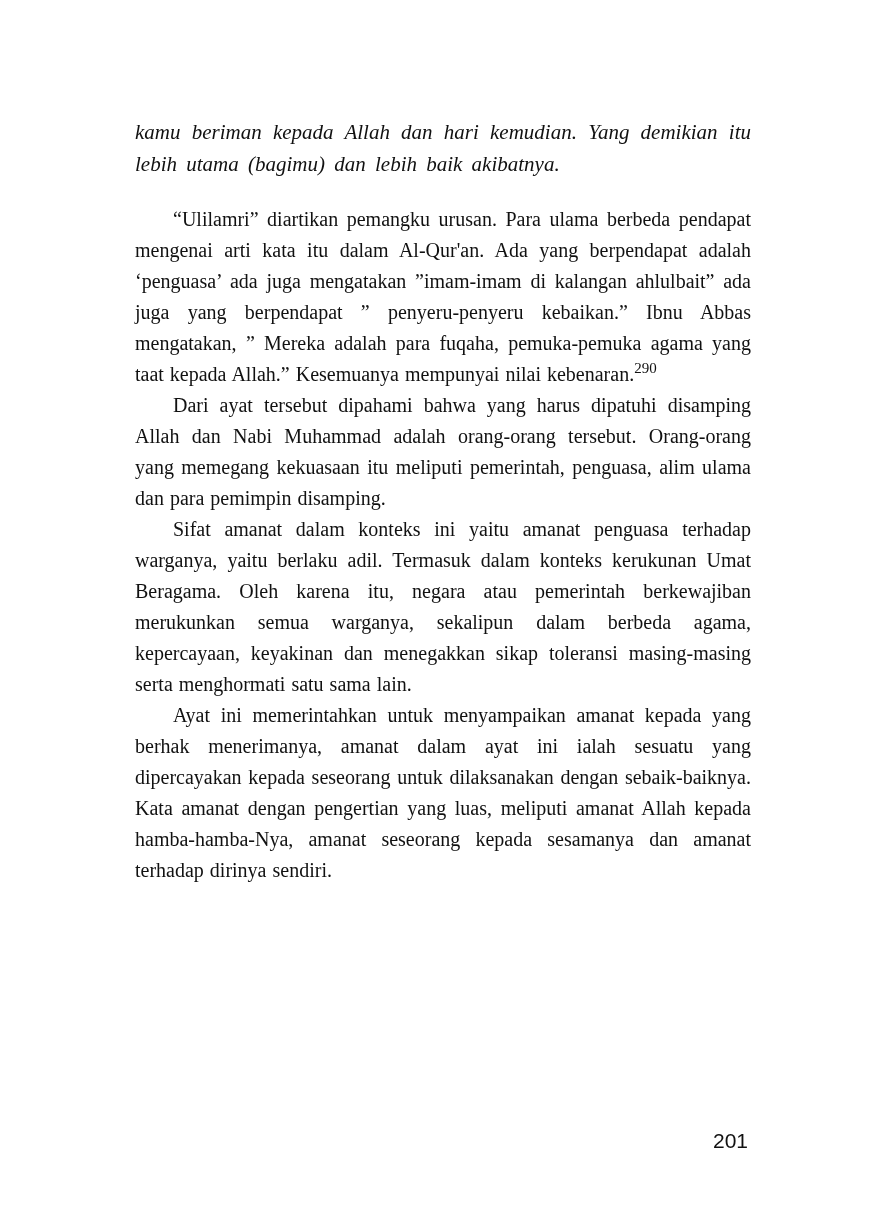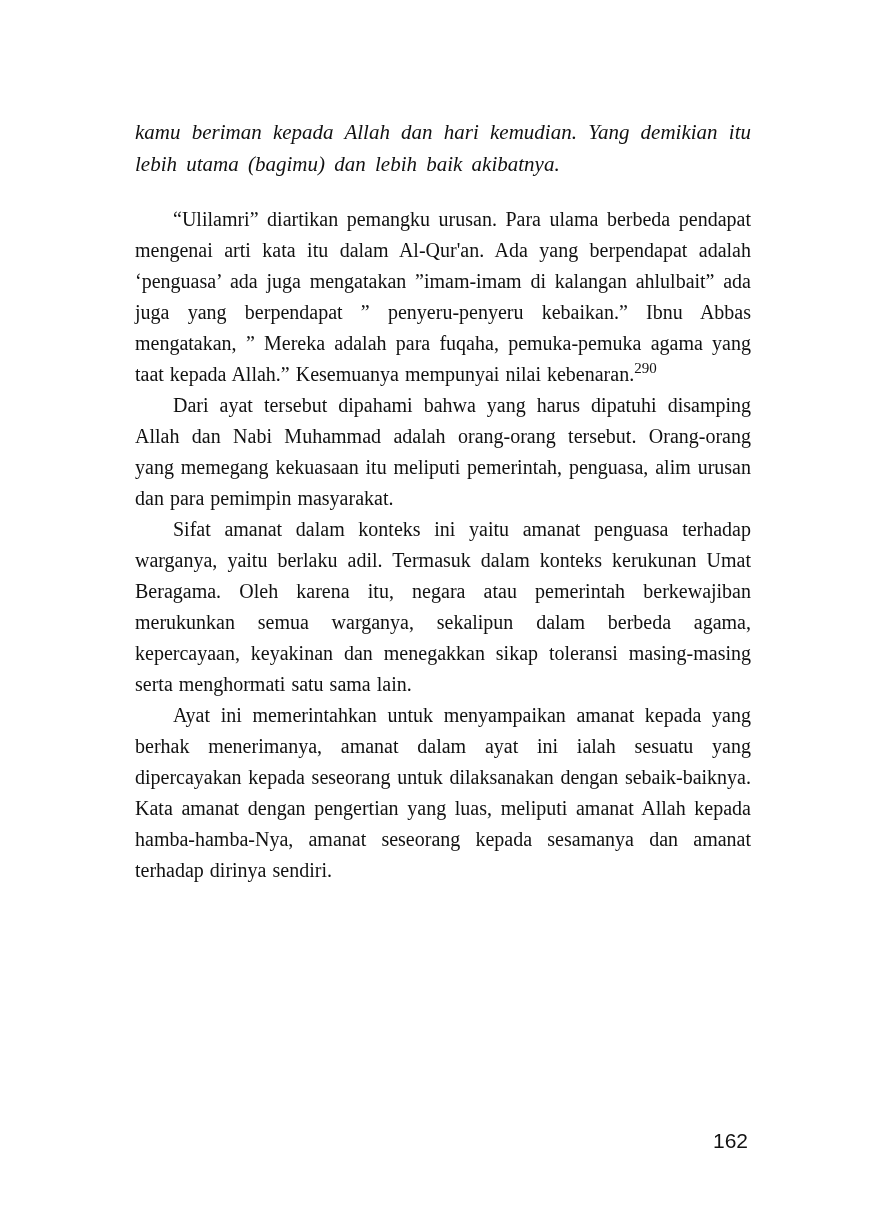--- a/index.html
+++ b/index.html
@@ -58,21 +58,21 @@
 </style>
 </head>
 <body>
 
 <div class="page">
   <div class="text-block">
     <p class="intro">kamu beriman kepada Allah dan hari kemudian. Yang demikian itu lebih utama (bagimu) dan lebih baik akibatnya.</p>
 
     <p class="para"><span>“</span><span class="it">Ulilamri</span><span>”</span><span> diartikan pemangku urusan. Para ulama berbeda pendapat mengenai arti kata itu dalam Al-Qur'an. Ada yang berpendapat adalah ‘penguasa’ ada juga mengatakan ”imam-imam di kalangan ahlulbait” ada juga yang berpendapat ” penyeru-penyeru kebaikan.” Ibnu Abbas mengatakan, ” Mereka adalah para fuqaha, pemuka-pemuka agama yang taat kepada Allah.” Kesemuanya mempunyai nilai kebenaran.</span><sup class="fnref">290</sup></p>
 
-    <p class="para">Dari ayat tersebut dipahami bahwa yang harus dipatuhi disamping Allah dan Nabi Muhammad adalah orang-orang tersebut. Orang-orang yang memegang kekuasaan itu meliputi pemerintah, penguasa, alim urusan dan para pemimpin masyarakat.</p>
+    <p class="para">Dari ayat tersebut dipahami bahwa yang harus dipatuhi disamping Allah dan Nabi Muhammad adalah orang-orang tersebut. Orang-orang yang memegang kekuasaan itu meliputi pemerintah, penguasa, alim ulama dan para pemimpin disamping.</p>
 
     <p class="para">Sifat amanat dalam konteks ini yaitu amanat penguasa terhadap warganya, yaitu berlaku adil. Termasuk dalam konteks kerukunan Umat Beragama. Oleh karena itu, negara atau pemerintah berkewajiban merukunkan semua warganya, sekalipun dalam berbeda agama, kepercayaan, keyakinan dan menegakkan sikap toleransi masing-masing serta menghormati satu sama lain.</p>
 
     <p class="para">Ayat ini memerintahkan untuk menyampaikan amanat kepada yang berhak menerimanya, amanat dalam ayat ini ialah sesuatu yang dipercayakan kepada seseorang untuk dilaksanakan dengan sebaik-baiknya. Kata amanat dengan pengertian yang luas, meliputi amanat Allah kepada hamba-hamba-Nya, amanat seseorang kepada sesamanya dan amanat terhadap dirinya sendiri.</p>
   </div>
 
-  <div class="page-number">162</div>
+  <div class="page-number">201</div>
 </div>
 
 </body></html>

